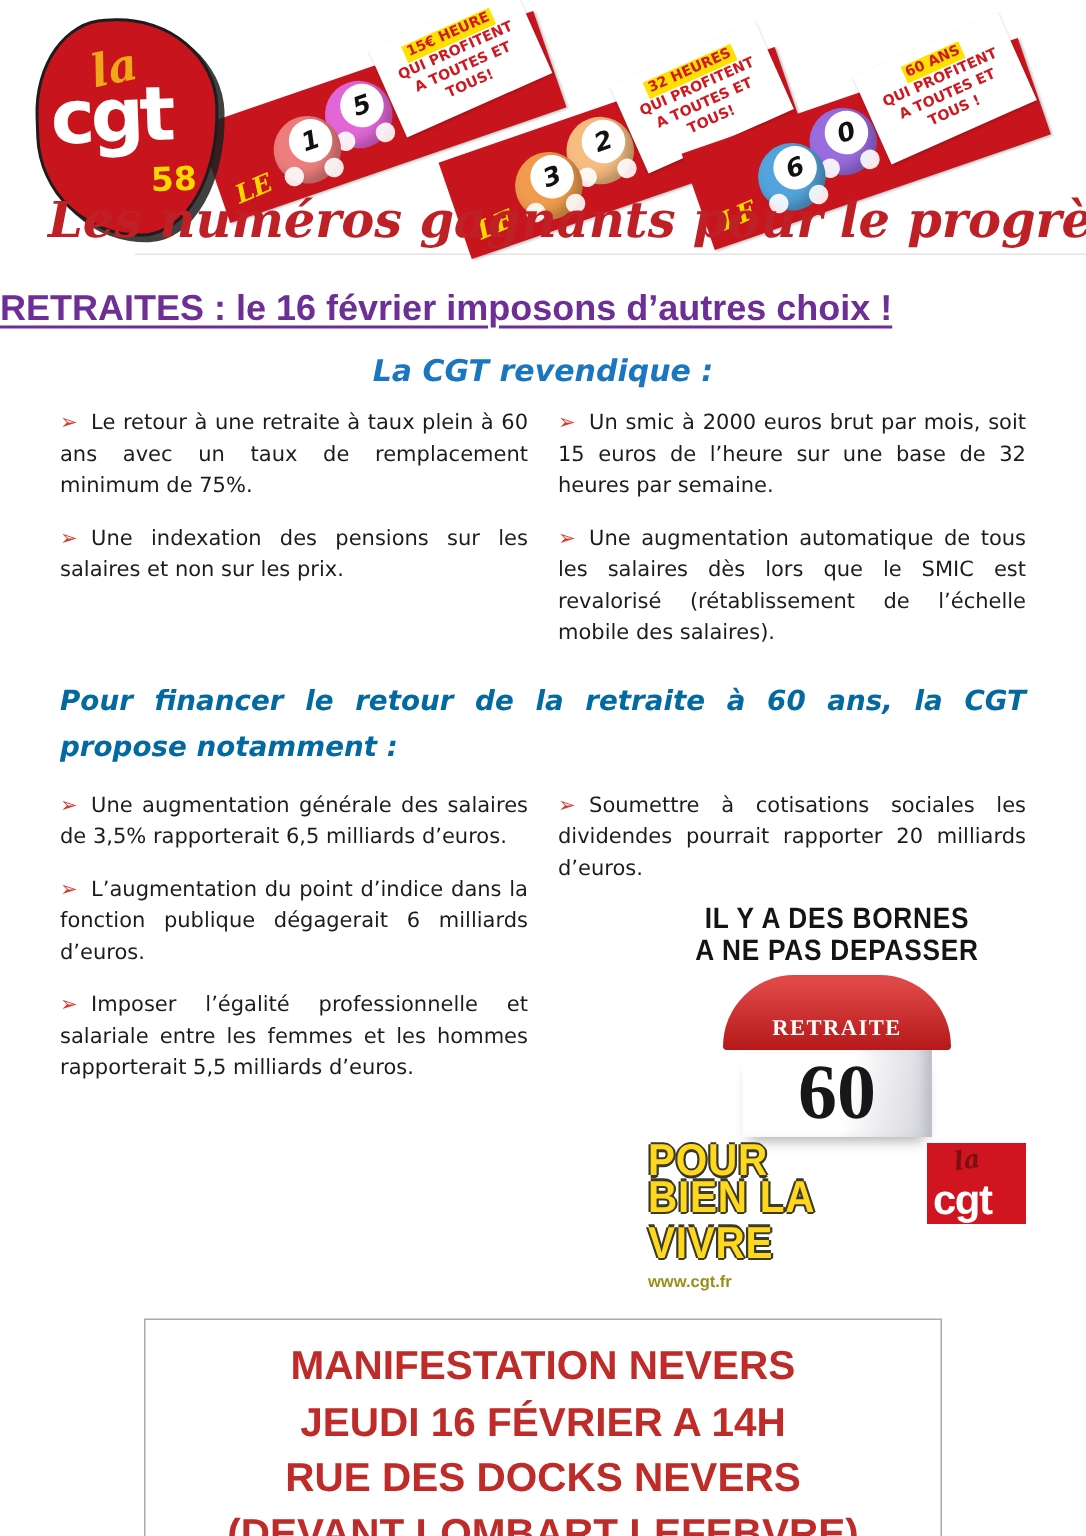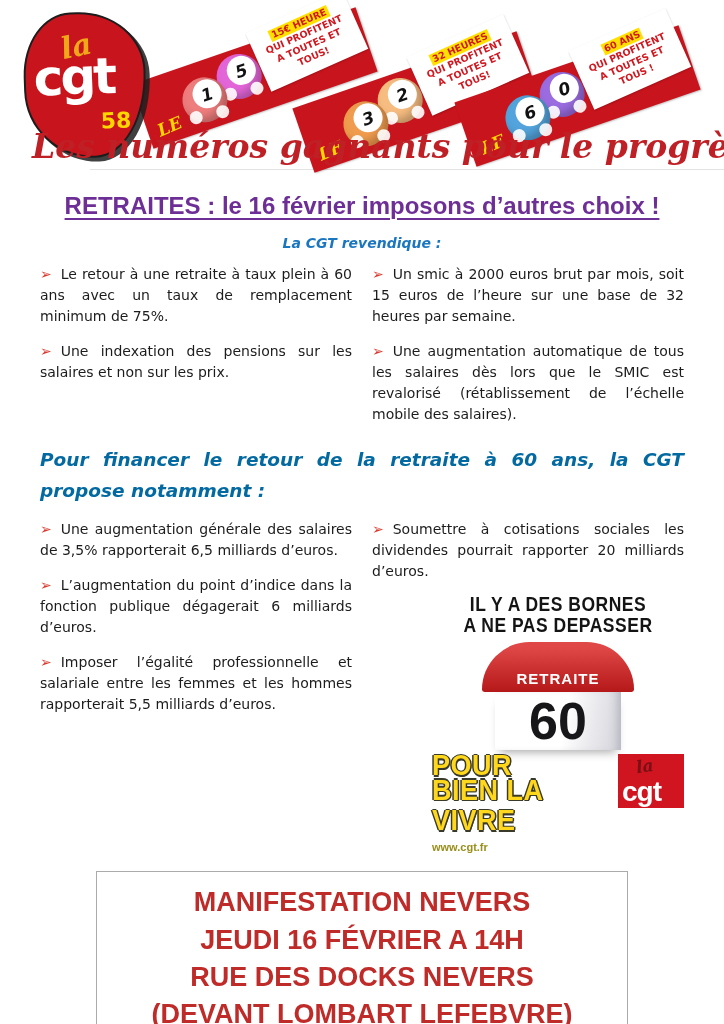--- a/index.html
+++ b/index.html
@@ -49,39 +49,39 @@
   }
   .ticket .hl { background:#ffe000; color:#d01820; padding:0 2px; display:inline-block; }
   .ticket span { display:block; }
   .tagline {
     position:absolute; left:32px; bottom:4px; white-space:nowrap;
     font-family:"DejaVu Serif",serif; font-style:italic; font-weight:bold;
     font-size:33px; color:#bf2026; z-index:4;
   }
   
   .title {
-    margin-top:22px; text-align:center; white-space:nowrap;
+    margin-top:22px; text-align:left; white-space:nowrap;
     font-family:"Liberation Sans",sans-serif; font-weight:bold; font-size:24px;
     color:#6d2f96; text-decoration:underline; text-decoration-thickness:2px; text-underline-offset:4px;
   }
-  .subtitle { margin-top:15px; text-align:center; font-weight:bold; font-style:italic; font-size:14px; color:#1b76c0; }
+  .subtitle { margin-top:15px; text-align:center; font-weight:bold; font-style:italic; font-size:20px; color:#1b76c0; }
   
   .cols { display:flex; gap:20px; margin:13px 40px 0; }
   .col { flex:1; min-width:0; }
   .bullet { text-align:justify; font-size:14px; line-height:1.5; margin-bottom:14px; }
   .arr { color:#d93a2e; font-size:14px; margin-right:9px; }
   .finance {
     margin:6px 40px 0; text-align:justify; font-weight:bold; font-style:italic;
     font-size:18.5px; line-height:1.65; color:#0369a1;
   }
   .cols-2 { margin-top:13px; }
   
   .borne { width:252px; margin:2px 0 0 auto; font-family:"Liberation Sans",sans-serif; }
   .borne-top { text-align:center; font-weight:bold; font-size:17.5px; line-height:1.08; letter-spacing:.5px; color:#141414; transform:scaleY(1.12); }
-  .milestone { width:152px; margin:8px auto 0; position:relative; }
+  .milestone { width:152px; margin:8px auto 0; position:relative;font-family:Liberation Serif, serif; }
   .dome {
     height:50px; background:linear-gradient(#e04848 10%,#b51818);
     border-radius:78px 78px 4px 4px; display:flex; align-items:flex-end; justify-content:center;
     color:#fff; font-weight:bold; font-size:15px; letter-spacing:1px; padding-bottom:5px;
   }
   .mbody {
     width:126px; height:58px; margin:0 auto; position:relative;
     background:linear-gradient(100deg,#ffffff 55%,#d2d2da);
     box-shadow:inset -9px 0 10px -6px #b4b4bd, 0 7px 9px -5px rgba(0,0,0,.35);
     display:flex; align-items:center; justify-content:center;

